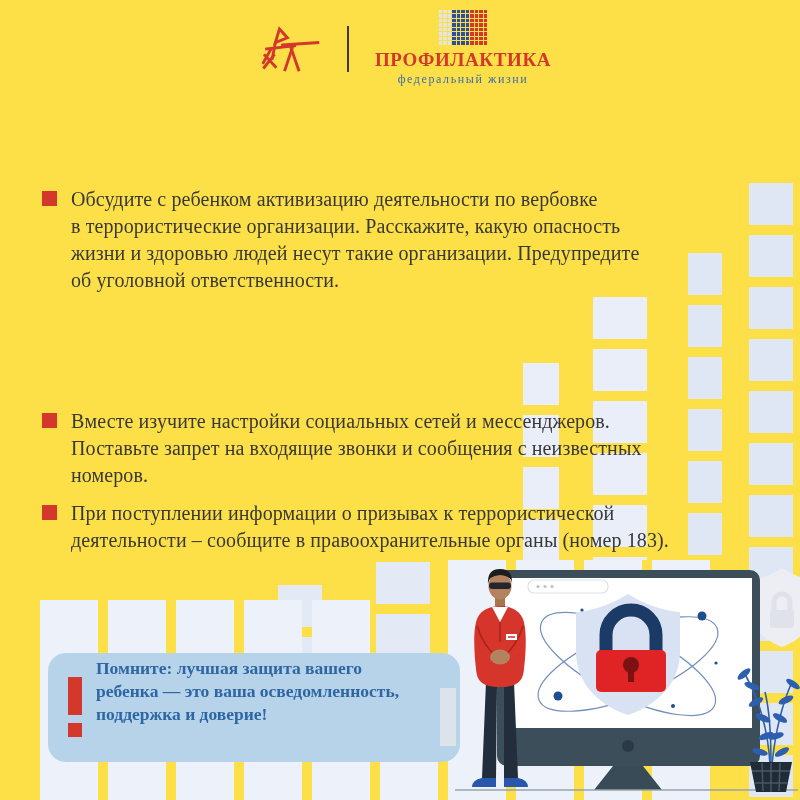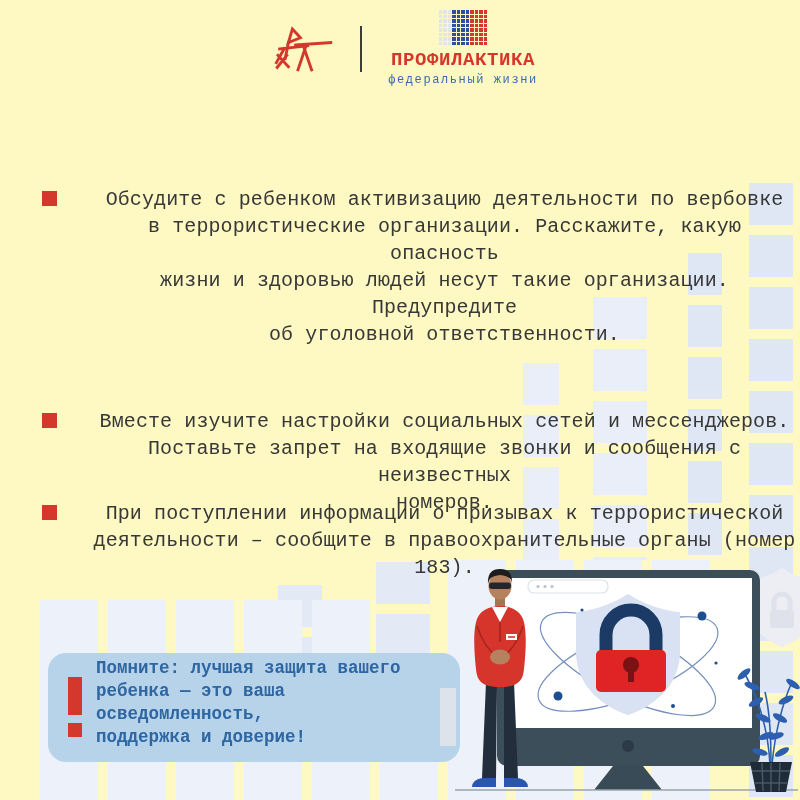--- a/index.html
+++ b/index.html
@@ -1,18 +1,18 @@
 <!DOCTYPE html>
 <html><head>
 <meta charset="utf-8">
 <style>
   html,body { margin:0; padding:0; }
   .page {
     position:relative; width:800px; height:800px; overflow:hidden;
-    background:#fef9c3; font-family:Liberation Mono, monospace;
+    background:#fde047; font-family:Liberation Serif, serif;
   }
   
   .bg-col { position:absolute; pointer-events:none; }
   .blocks   { background:repeating-linear-gradient(to bottom, var(--c) 0 42px, transparent 42px 52px); }
   .stripe   { background:var(--c); }
 
   
   .header { position:absolute; top:0; left:0; width:800px; height:97px;
             display:flex; align-items:center; justify-content:center; gap:26px; }
   .horse-logo { width:72px; height:62px; }
@@ -22,21 +22,21 @@
   .mosaic div { width:3.5px; height:3.5px; }
   .brand-name { font-size:19px; font-weight:bold; letter-spacing:0.6px; color:#d4372c; line-height:1.1; }
   .brand-sub  { font-size:12px; color:#3c6ab0; letter-spacing:1.6px; margin-top:2px; }
 
   
   .banner { position:absolute; top:97px; left:0; width:800px; height:73px; background:#d4372c;
             display:flex; align-items:center; box-sizing:border-box; padding-left:22px; }
   .banner-title { color:#ffffff; font-size:25px; font-weight:bold; letter-spacing:-0.2px; white-space:nowrap; }
 
   
-  .tip { position:absolute; left:42px; display:flex; gap:32px;text-align:center; }
+  .tip { position:absolute; left:42px; display:flex; gap:14px; }
   .tip-square { flex:0 0 15px; width:15px; height:15px; background:#d4372c; margin-top:5px; }
   .tip-text { font-size:20px; line-height:27px; color:#383838; white-space:pre-line; letter-spacing:0.1px; }
 
   
   .callout { position:absolute; left:48px; top:653px; width:412px; height:109px;
              background:#b7d3e9; border-radius:18px; }
   .excl { position:absolute; left:20px; top:24px; width:14px; }
   .excl-bar { width:14px; height:38px; background:#d4372c; }
   .excl-dot { width:14px; height:14px; background:#d4372c; margin-top:8px; }
   .callout-text { position:absolute; left:48px; top:4px; font-size:17.5px; font-weight:bold;

